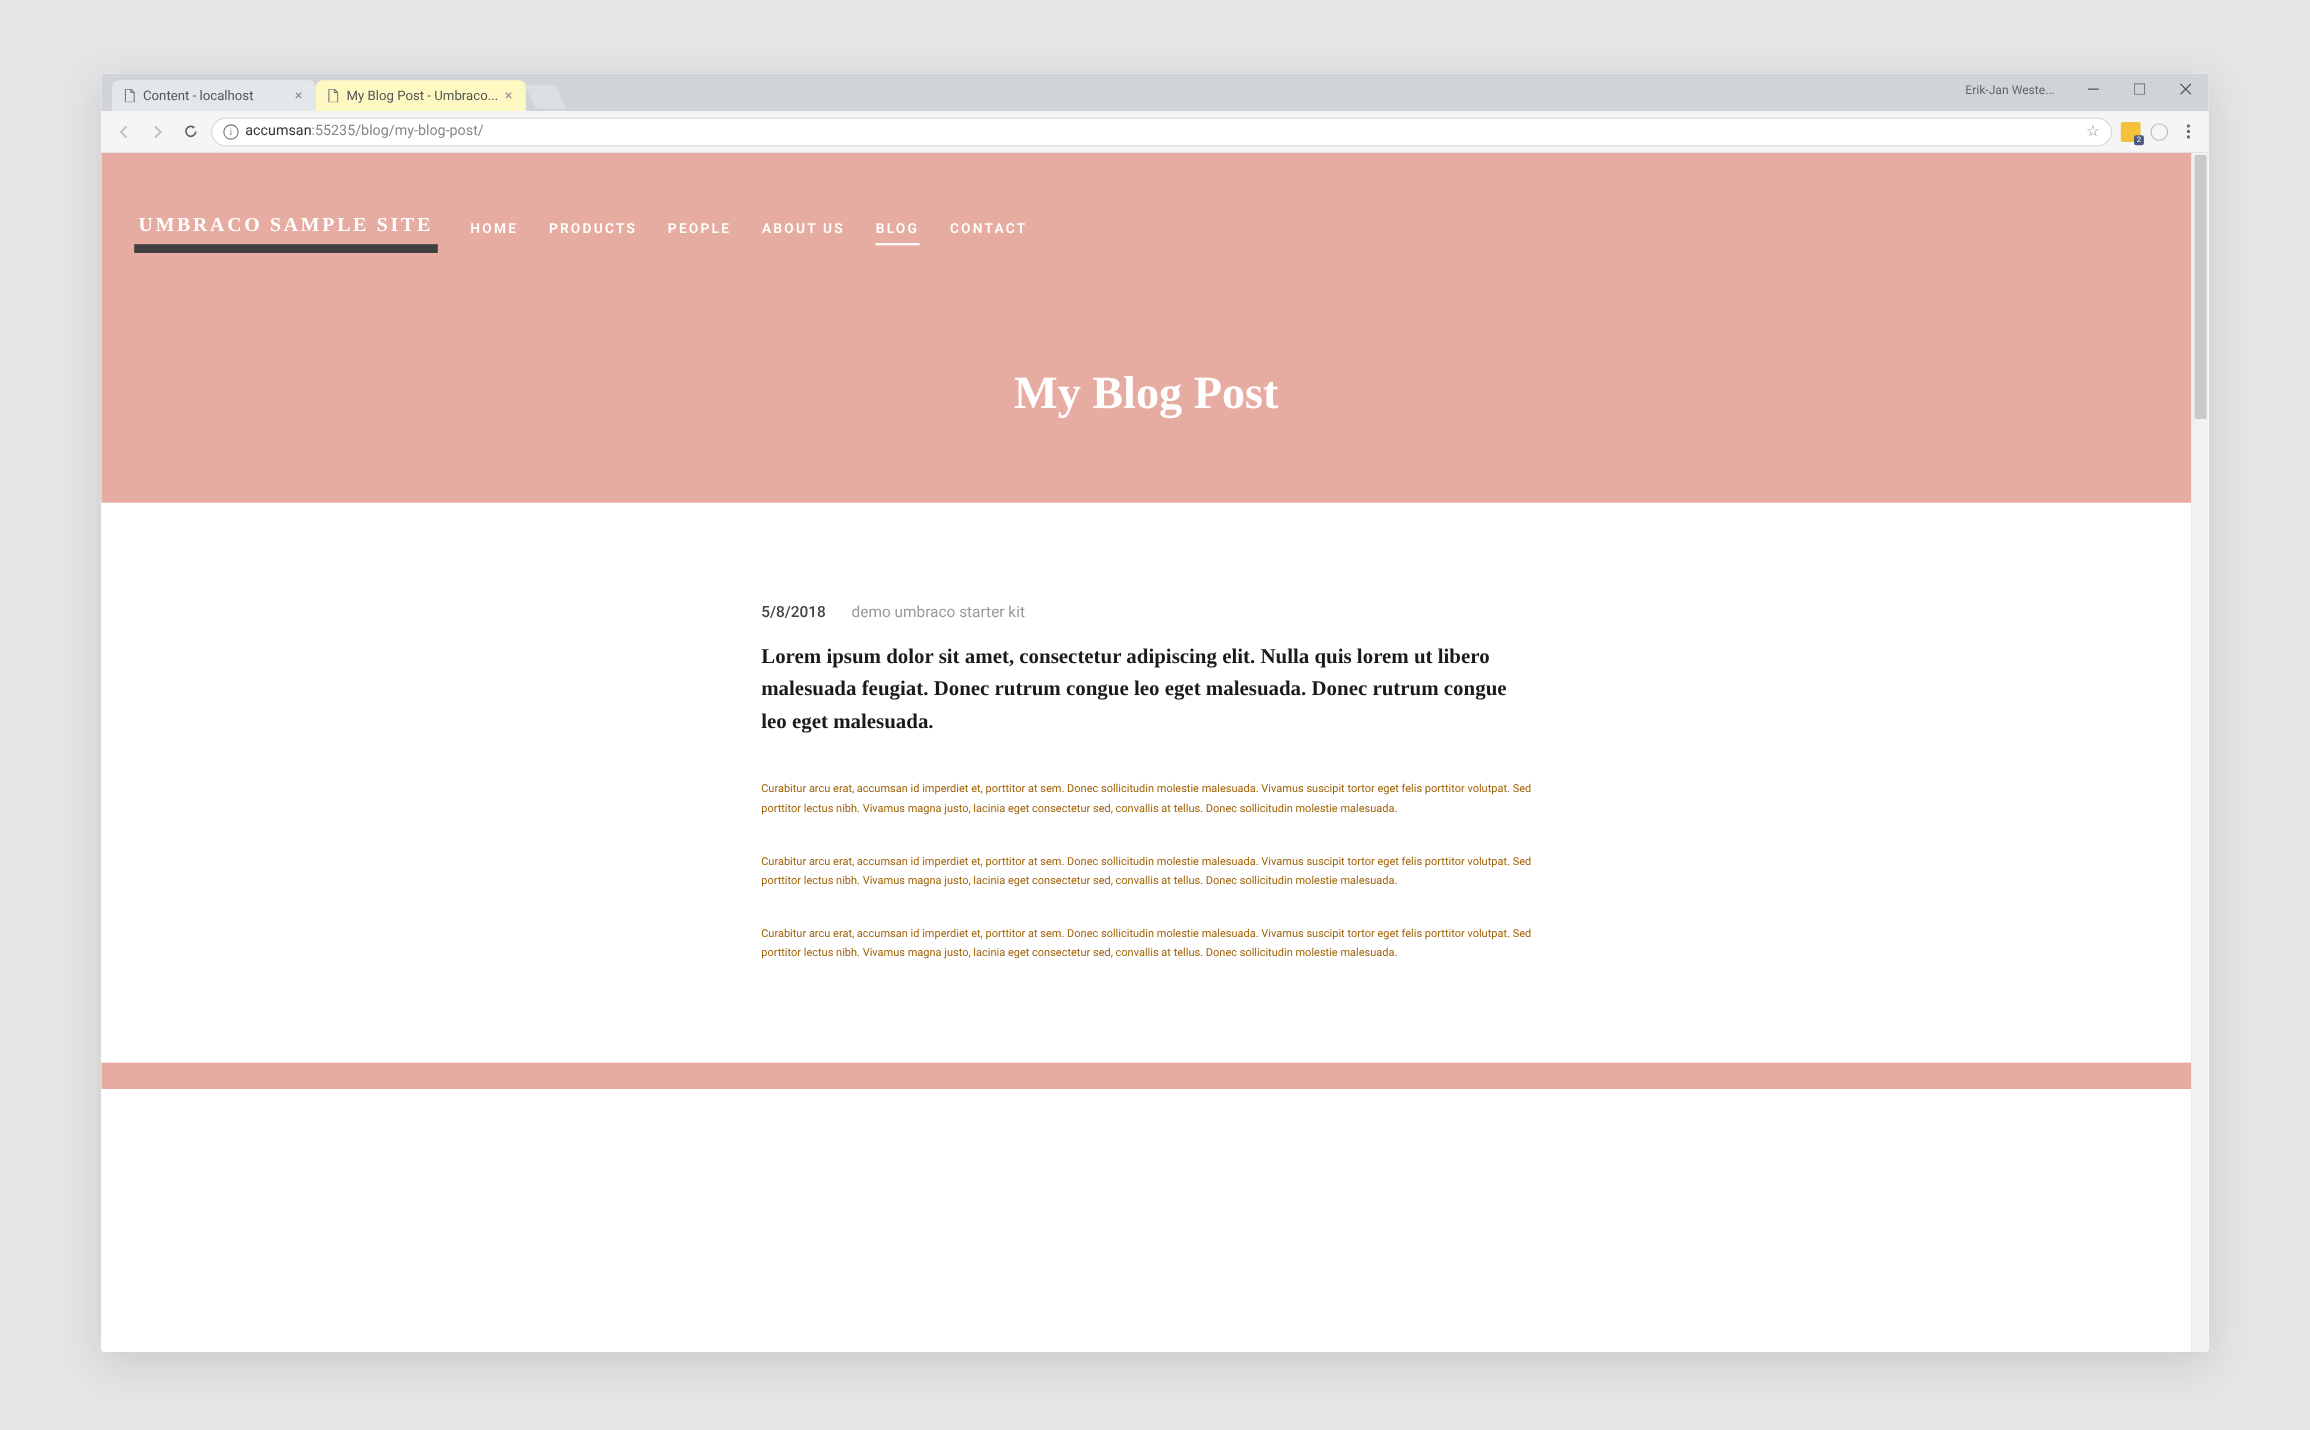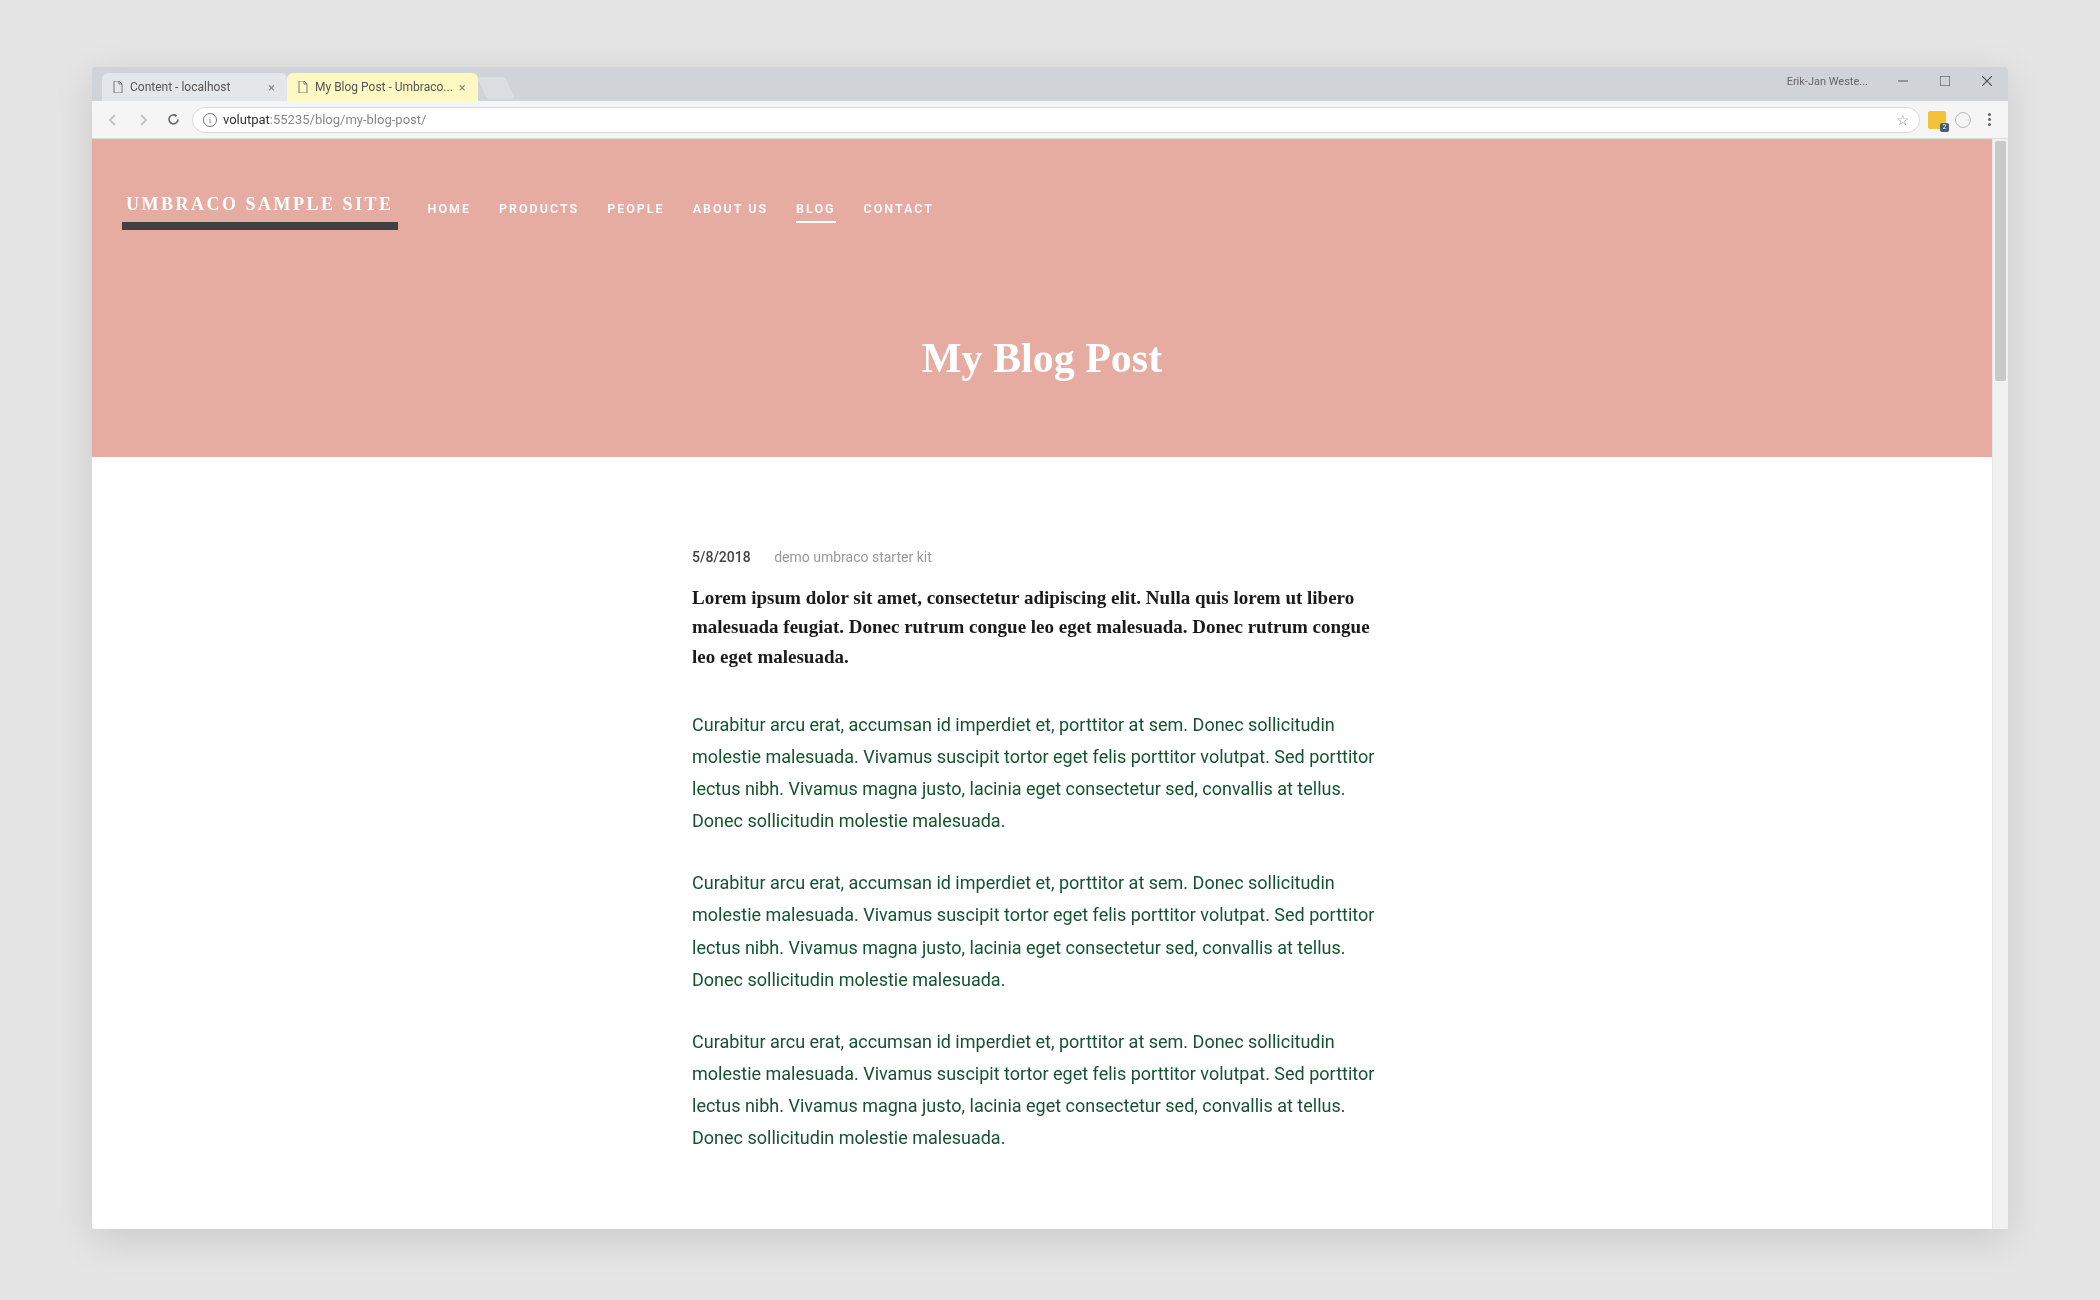--- a/index.html
+++ b/index.html
@@ -283,23 +283,23 @@
     .meta-author { color: #999; margin-left: 20px; }
     .excerpt {
       font-family: Georgia, "Times New Roman", serif;
       font-weight: bold;
       font-size: 19px;
       line-height: 1.55;
       color: #1a1a1a;
       margin-bottom: 38px;
     }
     .para {
-      font-size: 18px;
+      font-size: 10px;
       line-height: 1.78;
-      color: #14532d;
+      color: #a16207;
       margin-bottom: 30px;
     }
     .footer-strip {
       height: 24px;
       background: #e6aca1;
     }
   </style>
 </head>
 <body>
 
@@ -361,21 +361,21 @@
         </svg>
     </div>
     <div class="nav-btn">
       <svg width="15" height="15" viewBox="0 0 15 15">
           <path d="M12 7.5 A4.5 4.5 0 1 1 10.5 4" fill="none" stroke="#666" stroke-width="1.6"></path>
           <path d="M9 2 L11 4 L9 5" fill="#666"></path>
         </svg>
     </div>
     <div class="url-field">
       <span class="url-info-icon">i</span>
-      <span><span class="url-host">volutpat</span><span class="url-port">:55235</span><span class="url-path">/blog/my-blog-post/</span></span>
+      <span><span class="url-host">accumsan</span><span class="url-port">:55235</span><span class="url-path">/blog/my-blog-post/</span></span>
       <span class="url-star">☆</span>
     </div>
     <div class="toolbar-icon">
         <div class="ext-icon-yellow"></div>
       </div>
     <div class="toolbar-icon">
         <div class="ext-icon-grey"></div>
       </div>
     <div class="toolbar-icon menu-dots">
         <span></span>

